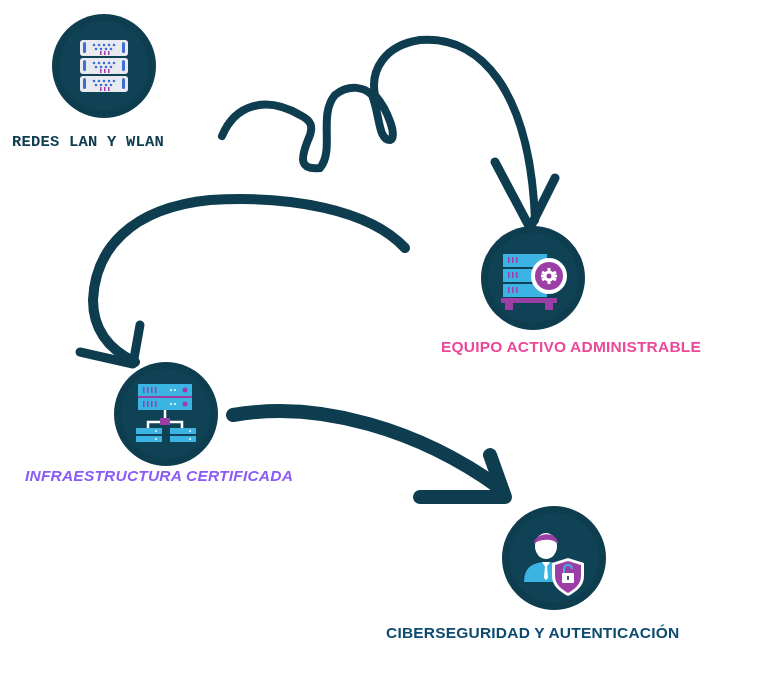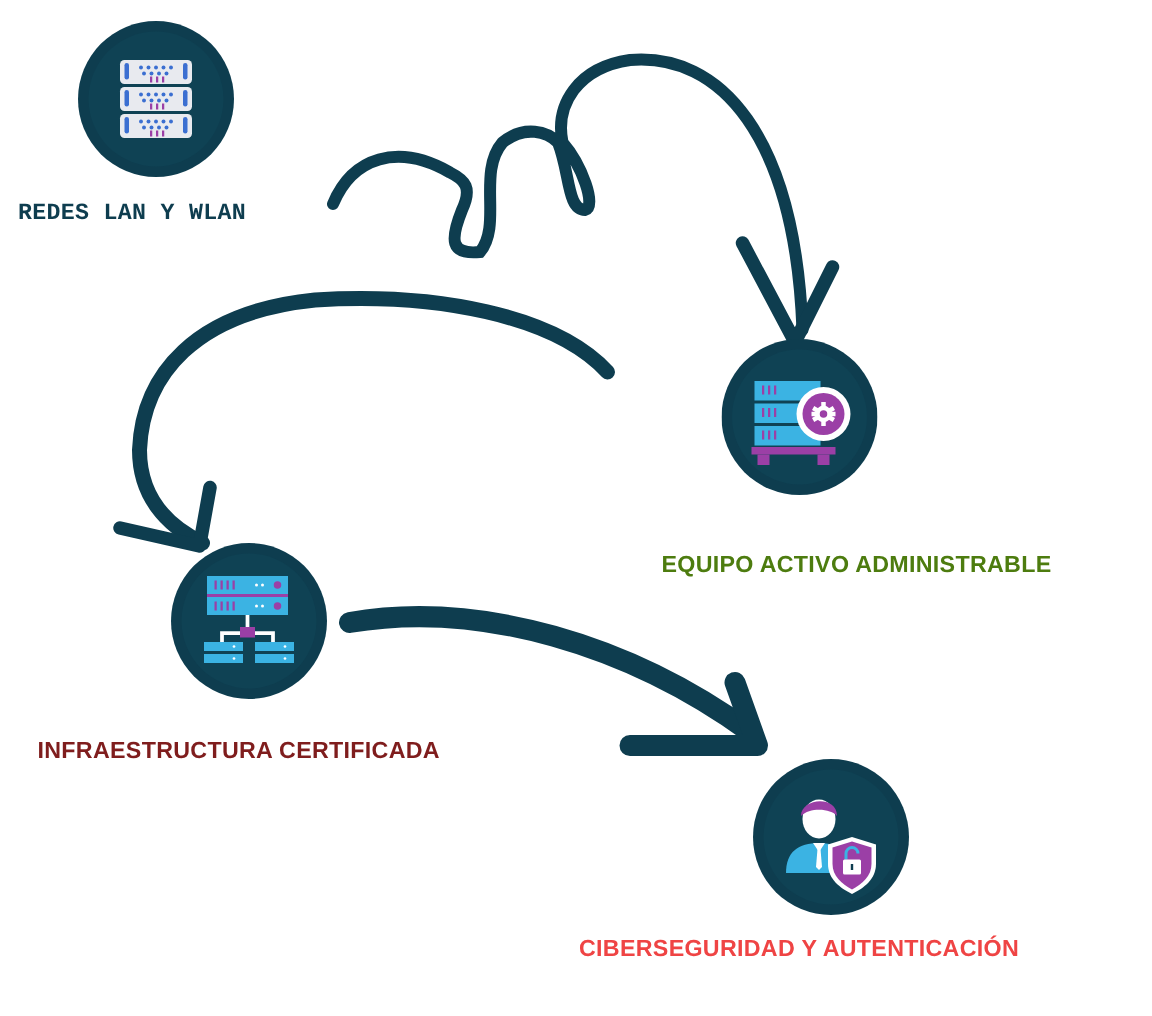--- a/index.html
+++ b/index.html
@@ -122,21 +122,21 @@
   <circle cx="68" cy="50" r="14" fill="#9b3fa6"></circle>
   <g transform="translate(68 50)" fill="#ffffff">
     <circle r="5.5"></circle>
     <rect x="-1.5" y="-8" width="3" height="16"></rect>
     <rect x="-8" y="-1.5" width="16" height="3"></rect>
     <rect x="-1.5" y="-8" width="3" height="16" transform="rotate(60)"></rect>
     <rect x="-1.5" y="-8" width="3" height="16" transform="rotate(-60)"></rect>
   </g>
   <circle cx="68" cy="50" r="2.5" fill="#9b3fa6"></circle>
 </svg>
-<div class="label" style="left:441px; top:338px; color:#4d7c0f;margin-top:30px;">EQUIPO ACTIVO ADMINISTRABLE</div>
+<div class="label" style="left:441px; top:338px; color:#ec4899;">EQUIPO ACTIVO ADMINISTRABLE</div>
 
 <svg class="node-icon" style="left:114px; top:362px;" viewBox="0 0 104 104">
   <circle cx="52" cy="52" r="52" fill="#0e3d4f"></circle>
   <circle cx="52" cy="52" r="45" fill="#0f4254"></circle>
   <rect x="24" y="22" width="54" height="12" fill="#3bb3e3"></rect>
   <rect x="24" y="36" width="54" height="12" fill="#3bb3e3"></rect>
   <rect x="24" y="34" width="54" height="2" fill="#9b3fa6"></rect>
   <g fill="#9b3fa6">
     <rect x="29" y="25" width="1.5" height="6"></rect>
       <rect x="33" y="25" width="1.5" height="6"></rect>
@@ -161,29 +161,29 @@
   <rect x="22" y="74" width="26" height="6" fill="#3bb3e3"></rect>
   <rect x="56" y="66" width="26" height="6" fill="#3bb3e3"></rect>
   <rect x="56" y="74" width="26" height="6" fill="#3bb3e3"></rect>
   <g fill="#ffffff">
       <circle cx="42" cy="69" r="0.9"></circle>
       <circle cx="42" cy="77" r="0.9"></circle>
       <circle cx="76" cy="69" r="0.9"></circle>
       <circle cx="76" cy="77" r="0.9"></circle>
     </g>
 </svg>
-<div class="label" style="left:25px; top:492px; color:#7f1d1d;">INFRAESTRUCTURA CERTIFICADA</div>
+<div class="label" style="left:25px; top:467px; color:#8b5cf6;font-style:italic;">INFRAESTRUCTURA CERTIFICADA</div>
 
 <svg class="node-icon" style="left:502px; top:506px;" viewBox="0 0 104 104">
   <circle cx="52" cy="52" r="52" fill="#0e3d4f"></circle>
   <circle cx="52" cy="52" r="45" fill="#0f4254"></circle>
   <path d="M22 76 C 22 62, 30 56, 44 56 C 58 56, 64 62, 66 76 Z" fill="#3bb3e3"></path>
   <path d="M40 56 L 44 62 L 48 56 Z" fill="#ffffff"></path>
   <path d="M43 60 L 45 60 L 46 72 L 44 74 L 42 72 Z" fill="#ffffff"></path>
   <ellipse cx="44" cy="40" rx="11" ry="13" fill="#ffffff"></ellipse>
   <path d="M32 38 C 32 26, 56 24, 56 38 C 52 33, 38 32, 32 38 Z" fill="#9b3fa6"></path>
   <path d="M66 52 L 82 57 L 82 70 C 82 80, 74 86, 66 90 C 58 86, 50 80, 50 70 L 50 57 Z" fill="#ffffff"></path>
   <path d="M66 55 L 79 59 L 79 70 C 79 78, 73 83, 66 87 C 59 83, 53 78, 53 70 L 53 59 Z" fill="#9b3fa6"></path>
   <path d="M62 67 V 63 A 4 4 0 0 1 70 63" fill="none" stroke="#3bb3e3" stroke-width="2"></path>
   <rect x="60" y="67" width="12" height="10" rx="1" fill="#ffffff"></rect>
   <rect x="65.2" y="70" width="1.6" height="4" fill="#0e3d4f"></rect>
 </svg>
-<div class="label" style="left:386px; top:624px; color:#ef4444;">CIBERSEGURIDAD Y AUTENTICACIÓN</div>
+<div class="label" style="left:386px; top:624px; color:#0c4a6e;">CIBERSEGURIDAD Y AUTENTICACIÓN</div>
 
 </body></html>

